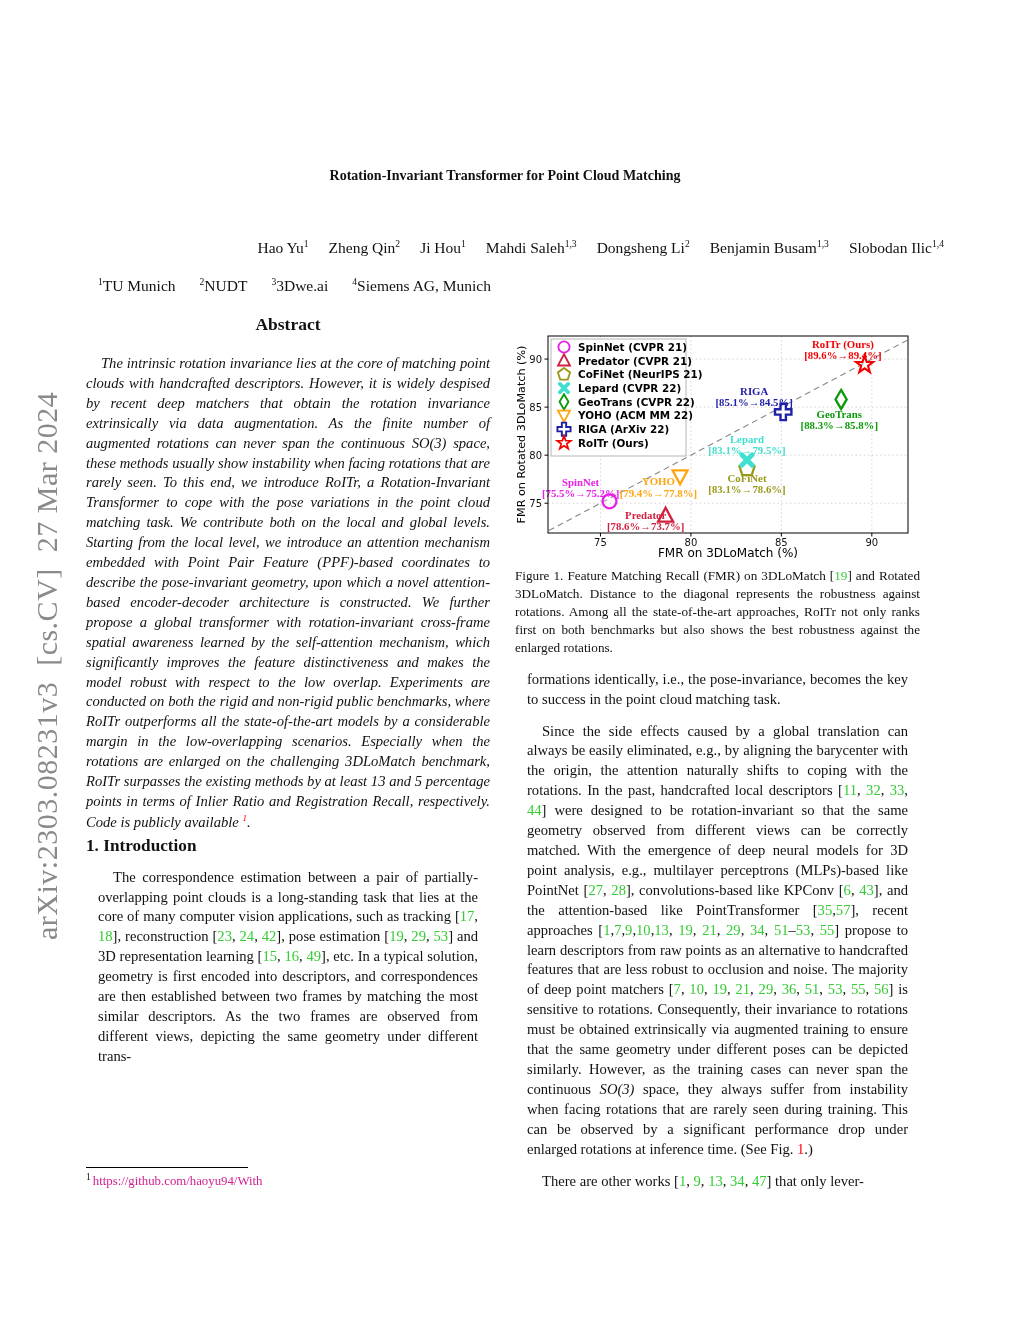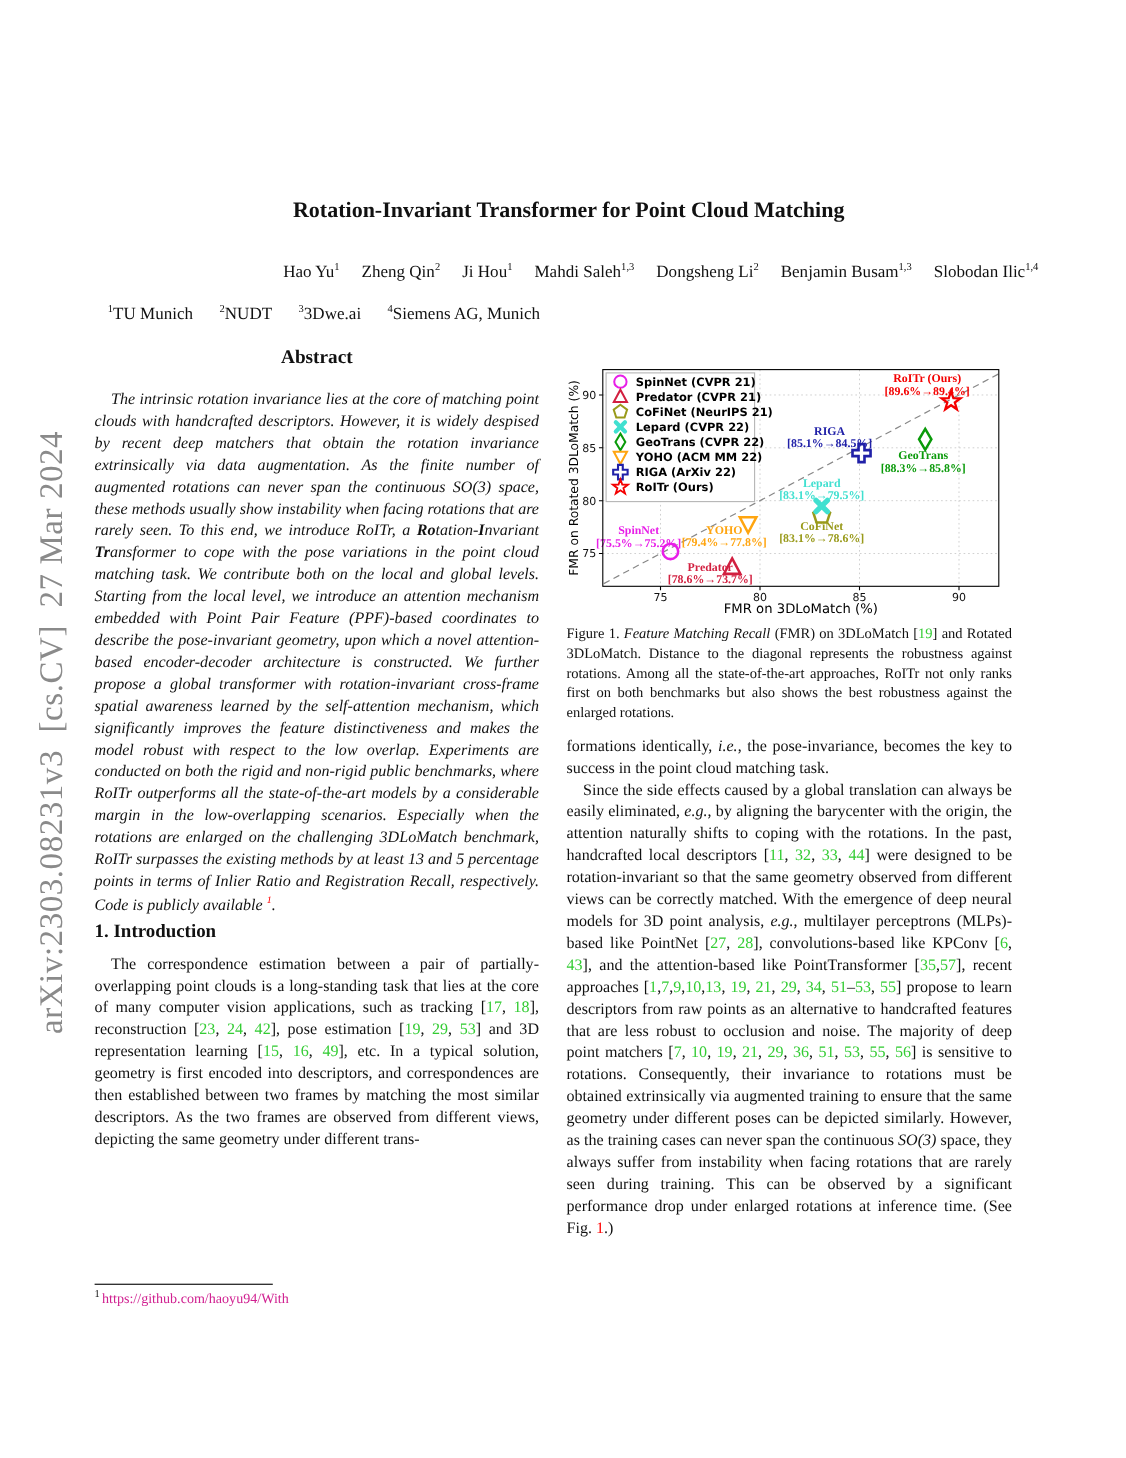--- a/index.html
+++ b/index.html
@@ -1,39 +1,39 @@
 <!DOCTYPE html>
 <html><head>
 <meta charset="utf-8">
 <style>
   html,body{margin:0;padding:0}
   body{width:1024px;height:1325px;background:#fff;position:relative;overflow:hidden;
        font-family:"Liberation Serif",serif;color:#111;
        --cite:#33cc33;--figref:#ff0000;--link:#d02090;--wm:#8a8a8a}
   .watermark{position:absolute;left:30px;top:940px;transform-origin:0 0;transform:rotate(-90deg);
        font-size:30px;color:var(--wm);white-space:pre;letter-spacing:.5px}
-  .title{position:absolute;left:86px;top:168px;width:838px;margin:12px;text-align:center;
-       font-size:20px;font-weight:700}
+  .title{position:absolute;left:86px;top:168px;width:838px;margin:0;text-align:center;
+       font-size:14px;font-weight:700}
   .authors{position:absolute;left:56px;top:238px;width:898px;text-align:right;font-size:15.5px}
   .authors .author{margin:0 10px;white-space:nowrap}
   .affils{position:absolute;left:86px;top:276px;width:838px;text-align:left;font-size:15.5px}
   .affils .affil{margin:0 12px;white-space:nowrap}
   sup{font-size:.62em}
   .col-left{position:absolute;left:86px;top:314px;width:404px}
   .col-right{position:absolute;left:515px;top:330px;width:405px}
   .abs-head{text-align:center;font-size:17.5px;font-weight:700;margin:0 0 19px 0}
   .abs-body{font-style:italic;margin:0;font-size:14.6px;line-height:1.365;text-align:justify;text-indent:15px}
-  .bd{font-weight:700}
-  .it{font-style:italic}
+  .bd{font-weight:400}
+  .it{}
   .math{font-style:italic}
   .cite{color:var(--cite)}
   .figref{color:var(--figref)}
   .link{color:var(--link)}
   .sec-head{font-size:17.2px;font-weight:700;margin:3px 0 11px 0}
-  .body{margin:0;font-size:14.6px;line-height:1.365;text-align:justify}
+  .body{margin:12px;font-size:14.6px;line-height:1.365;text-align:justify}
   .indent{text-indent:15px}
   .caption{margin:7px 0 13px 0;font-size:13.2px;line-height:1.36;text-align:justify}
   .footnote{position:absolute;left:86px;top:1167px;width:404px;font-size:12.8px}
   .fn-rule{width:162px;border-top:1.2px solid #000;margin:0 0 4px 0}
   .footnote sup{font-size:9.5px;color:#111;margin-right:2px}
   #fig1{display:block}
 </style>
 </head>
 <body style="--cite: #33cc33; --figref: #ff0000; --link: #d02090; --wm: #8a8a8a;">
 
@@ -167,13 +167,14 @@
           <g transform="translate(49,112.9) scale(0.8)">
             <path d="M0.00,-9.00 L2.12,-2.91 L8.56,-2.78 L3.42,1.11 L5.29,7.28 L0.00,3.60 L-5.29,7.28 L-3.42,1.11 L-8.56,-2.78 L-2.12,-2.91 Z" fill="none" stroke="#f40000" stroke-width="2.1" stroke-linejoin="miter"></path>
           </g>
           <text x="63" y="116.69999999999999" font-size="10.4" font-weight="600" font-family="&quot;DejaVu Sans&quot;,sans-serif" fill="#000">RoITr (Ours)</text>
         </g>
       </g>
     </svg>
   <p class="caption"><span>Figure 1.  </span><span class="it">Feature Matching Recall</span><span> (FMR) on 3DLoMatch [</span><span class="cite">19</span><span>] and Rotated 3DLoMatch.  Distance to the diagonal represents the robustness against rotations.  Among all the state-of-the-art approaches, RoITr not only ranks first on both benchmarks but also shows the best robustness against the enlarged rotations.</span></p>
   <p class="body"><span>formations identically, </span><span class="it">i.e.</span><span>, the pose-invariance, becomes the key to success in the point cloud matching task.</span></p>
   <p class="body indent"><span>Since the side effects caused by a global translation can always be easily eliminated, </span><span class="it">e.g.</span><span>, by aligning the barycenter with the origin, the attention naturally shifts to coping with the rotations.  In the past, handcrafted local descriptors [</span><span class="cite">11</span><span>, </span><span class="cite">32</span><span>, </span><span class="cite">33</span><span>, </span><span class="cite">44</span><span>] were designed to be rotation-invariant so that the same geometry observed from different views can be correctly matched. With the emergence of deep neural models for 3D point analysis, </span><span class="it">e.g.</span><span>, multilayer perceptrons (MLPs)-based like PointNet [</span><span class="cite">27</span><span>, </span><span class="cite">28</span><span>], convolutions-based like KPConv [</span><span class="cite">6</span><span>, </span><span class="cite">43</span><span>], and the attention-based like PointTransformer [</span><span class="cite">35</span><span>,</span><span class="cite">57</span><span>], recent approaches [</span><span class="cite">1</span><span>,</span><span class="cite">7</span><span>,</span><span class="cite">9</span><span>,</span><span class="cite">10</span><span>,</span><span class="cite">13</span><span>, </span><span class="cite">19</span><span>, </span><span class="cite">21</span><span>, </span><span class="cite">29</span><span>, </span><span class="cite">34</span><span>, </span><span class="cite">51</span><span>–</span><span class="cite">53</span><span>, </span><span class="cite">55</span><span>] propose to learn descriptors from raw points as an alternative to handcrafted features that are less robust to occlusion and noise.  The majority of deep point matchers [</span><span class="cite">7</span><span>, </span><span class="cite">10</span><span>, </span><span class="cite">19</span><span>, </span><span class="cite">21</span><span>, </span><span class="cite">29</span><span>, </span><span class="cite">36</span><span>, </span><span class="cite">51</span><span>, </span><span class="cite">53</span><span>, </span><span class="cite">55</span><span>, </span><span class="cite">56</span><span>] is sensitive to rotations. Consequently, their invariance to rotations must be obtained extrinsically via augmented training to ensure that the same geometry under different poses can be depicted similarly. However, as the training cases can never span the continuous </span><span class="math">SO(3)</span><span> space, they always suffer from instability when facing rotations that are rarely seen during training. This can be observed by a significant performance drop under enlarged rotations at inference time. (See Fig. </span><span class="figref">1</span><span>.)</span></p>
+  <p class="body indent"><span>There are other works [</span><span class="cite">1</span><span>, </span><span class="cite">9</span><span>, </span><span class="cite">13</span><span>, </span><span class="cite">34</span><span>, </span><span class="cite">47</span><span>] that only lever-</span></p>
 </div>
 
 </body></html>

